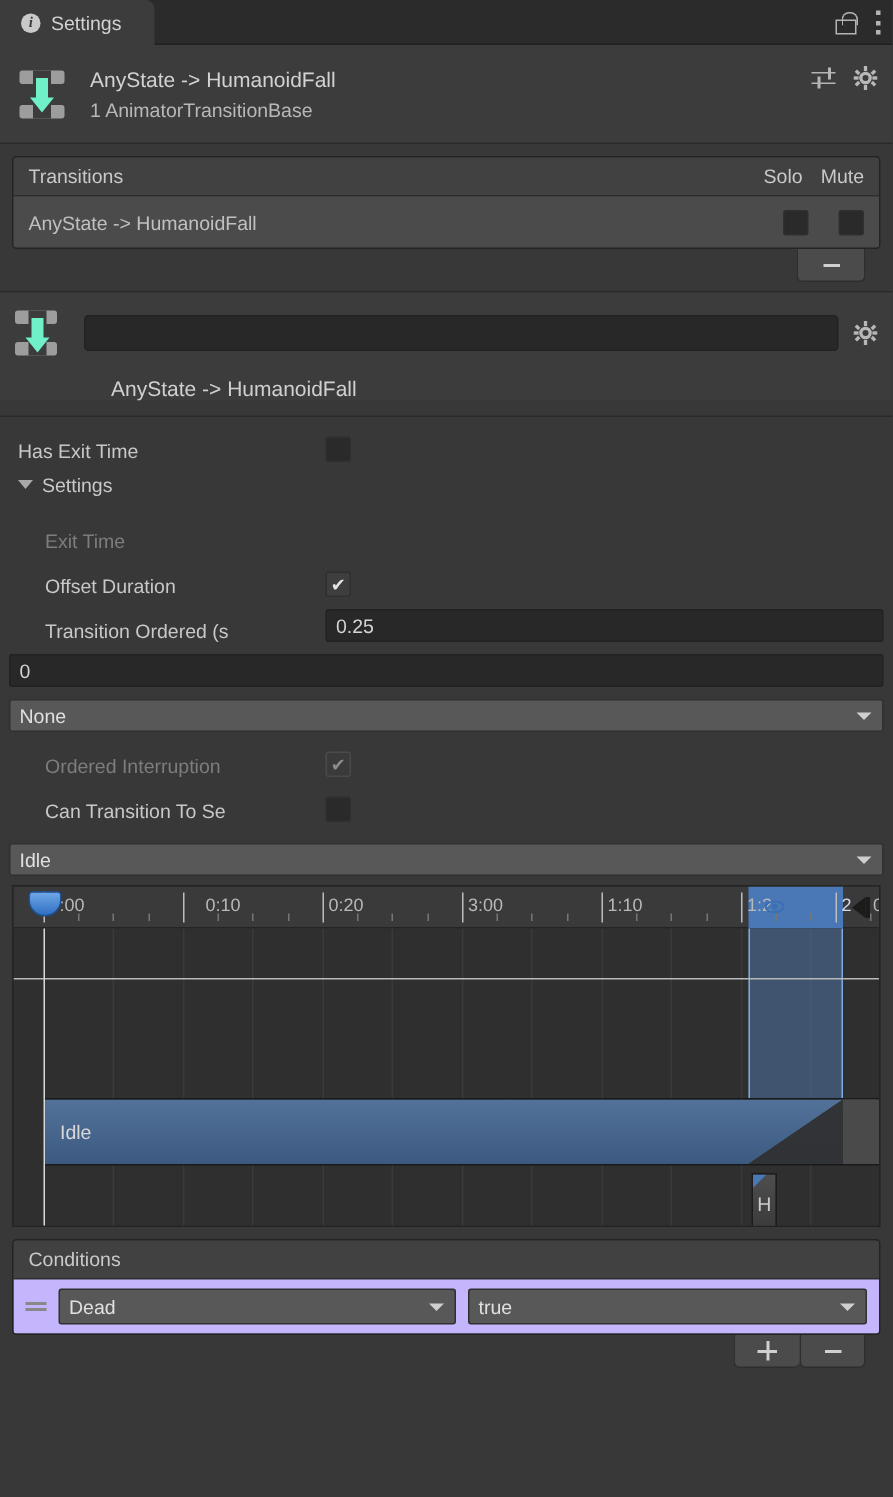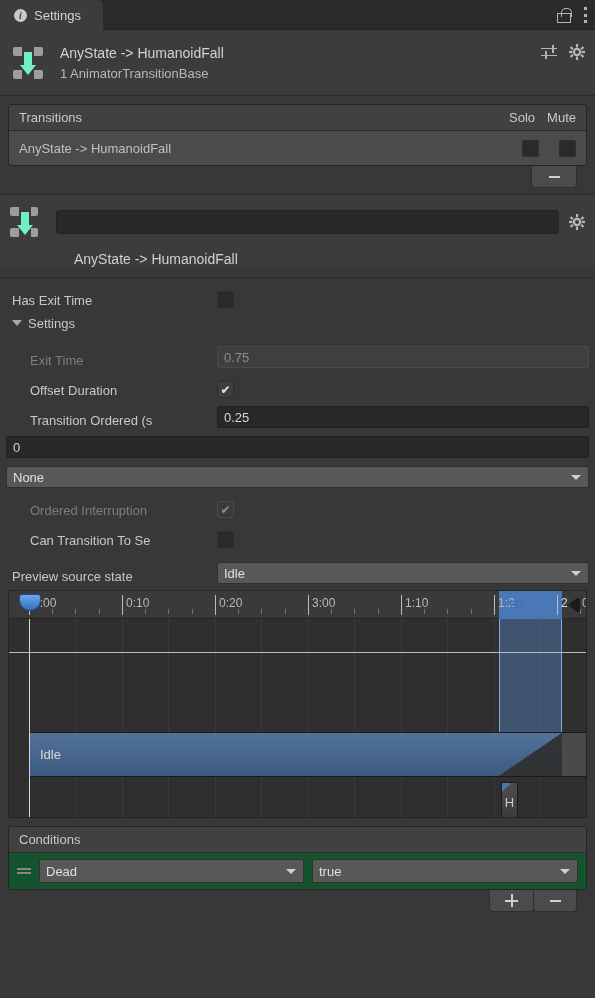--- a/index.html
+++ b/index.html
@@ -244,21 +244,21 @@
   .icon-prevframe {
     position: absolute; width: 0; height: 0;
     border-top: 7px solid transparent; border-bottom: 7px solid transparent;
     border-right: 9px solid #1b1b1b;
   }
   .icon-prevbar { position: absolute; width: 3px; height: 14px; background: #1b1b1b; }
 
   
   .cond-row {
     height: 36px; display: flex; align-items: center; gap: 8px;
-    padding: 0 8px; background: #14532d;
+    padding: 0 8px; background: #c4b5fd;
   }
   .grip { width: 14px; height: 10px; flex: none; position: relative; }
   .grip::before, .grip::after {
     content: ""; position: absolute; left: 0; width: 14px; height: 2px; background: #888;
   }
   .grip::before { top: 2px; } .grip::after { top: 6px; }
   .cond-dd { height: 24px; }
 </style>
 </head>
 <body>
@@ -382,23 +382,20 @@
         </div>
     </div>
 
     <div class="foldrow">
       <span class="fold-tri"></span>
       <span style="font-size:13px;color:#c8c8c8;">Settings</span>
     </div>
 
     <div class="prow">
       <div class="plabel indent dim">Exit Time</div>
-      <div class="pfield">
-          <div class="textfield disabled">0.75</div>
-        </div>
     </div>
 
     <div class="prow">
       <div class="plabel indent">Offset Duration</div>
       <div class="pfield">
           <span class="cbox checked"></span>
         </div>
     </div>
 
     <div class="prow">
@@ -431,21 +428,20 @@
     </div>
 
     <div class="prow">
       <div class="plabel indent">Can Transition To Se</div>
       <div class="pfield">
           <span class="cbox"></span>
         </div>
     </div>
 
     <div class="prow" style="height:36px;">
-      <div class="plabel">Preview source state</div>
       <div class="pfield">
           <div class="dropdown">
         <span>Idle</span>
         <span class="caret"></span>
       </div>
         </div>
     </div>
   </div>
 
   <div class="timeline">
@@ -474,21 +470,21 @@
       <div class="tick-minor" style="left:345px;"></div>
       <div class="tick-minor" style="left:369px;"></div>
       <div class="tick-minor" style="left:415px;"></div>
       <div class="tick-minor" style="left:438px;"></div>
       <div class="tick-minor" style="left:462px;"></div>
       <div class="tick-minor" style="left:508px;"></div>
       <div class="tick-minor" style="left:531px;"></div>
       <div class="tick-minor" style="left:571px;"></div>
 
       <div class="ruler-label" style="left:24px;">0:00</div>
-      <div class="ruler-label" style="left:117px;">0:10</div>
+      <div class="ruler-label" style="left:128px;">0:10</div>
       <div class="ruler-label" style="left:210px;">0:20</div>
       <div class="ruler-label" style="left:303px;">3:00</div>
       <div class="ruler-label" style="left:396px;">1:10</div>
       <div class="ruler-label" style="left:489px;">1:2</div>
       <div class="ruler-label" style="left:552px;color:#cfd8e6;">2</div>
       <div class="ruler-label" style="left:573px;">0</div>
 
       <div class="icon-eye" style="left:501px;top:8px;">
         <svg width="13" height="11" viewBox="0 0 13 11">
           <ellipse cx="6.5" cy="5.5" rx="6" ry="3.6" fill="none" stroke="#3a6fb5" stroke-width="1.3"></ellipse>

